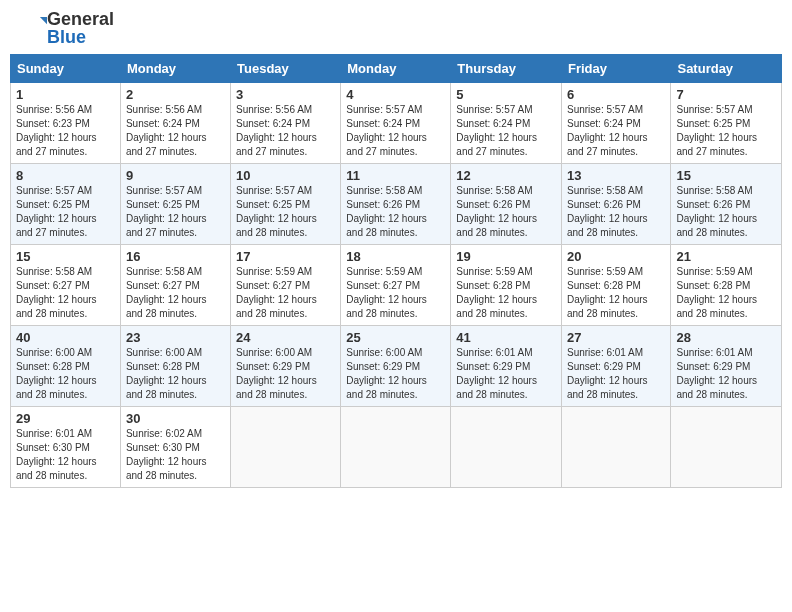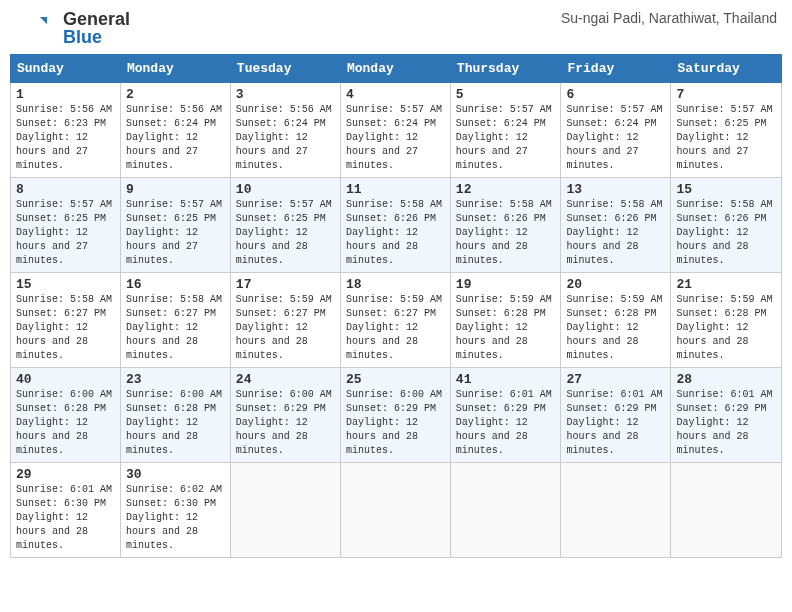--- a/index.html
+++ b/index.html
@@ -12,21 +12,21 @@
     }
     .header {
       display: flex;
       justify-content: space-between;
       align-items: flex-start;
       margin-bottom: 8px;
       padding: 0 5px;
     }
     .logo {
       display: flex;
-      gap: 16px;
+      gap: 0;
     }
     .logo-text {
       display: flex;
       flex-direction: column;
       font-size: 18px;
       font-weight: bold;
       line-height: 1;
     }
     .logo-general { color: #333; }
     .logo-blue { color: #1e6bb8; }
@@ -43,21 +43,20 @@
       color: #333;
     }
     .location-title {
       font-size: 14px;
       color: #555;
     }
     .calendar {
       width: 100%;
       border-collapse: collapse;
       border: 1px solid #ccc;
-      font-family: Liberation Mono, monospace;
     }
     .calendar th {
       background-color: #2e75b6;
       color: #fff;
       text-align: left;
       padding: 6px 6px;
       font-size: 13px;
       font-weight: bold;
       border: 1px solid #2e75b6;
     }
@@ -107,21 +106,20 @@
       <rect x="0" y="0" width="36" height="36" fill="white"></rect>
       <polygon points="28,8 36,8 36,16 28,8" fill="#2e75b6"></polygon>
       <rect x="0" y="0" width="28" height="36" fill="white"></rect>
     </svg>
     <div class="logo-text">
       <span class="logo-general">General</span>
       <span class="logo-blue">Blue</span>
     </div>
   </div>
   <div class="title-section">
-    <div class="location-title">Su-ngai Padi, Narathiwat, Thailand</div>
   </div>
 </div>
 
 <table class="calendar">
   <thead>
     <tr>
       <th>Sunday</th>
       <th>Monday</th>
       <th>Tuesday</th>
       <th>Monday</th>

